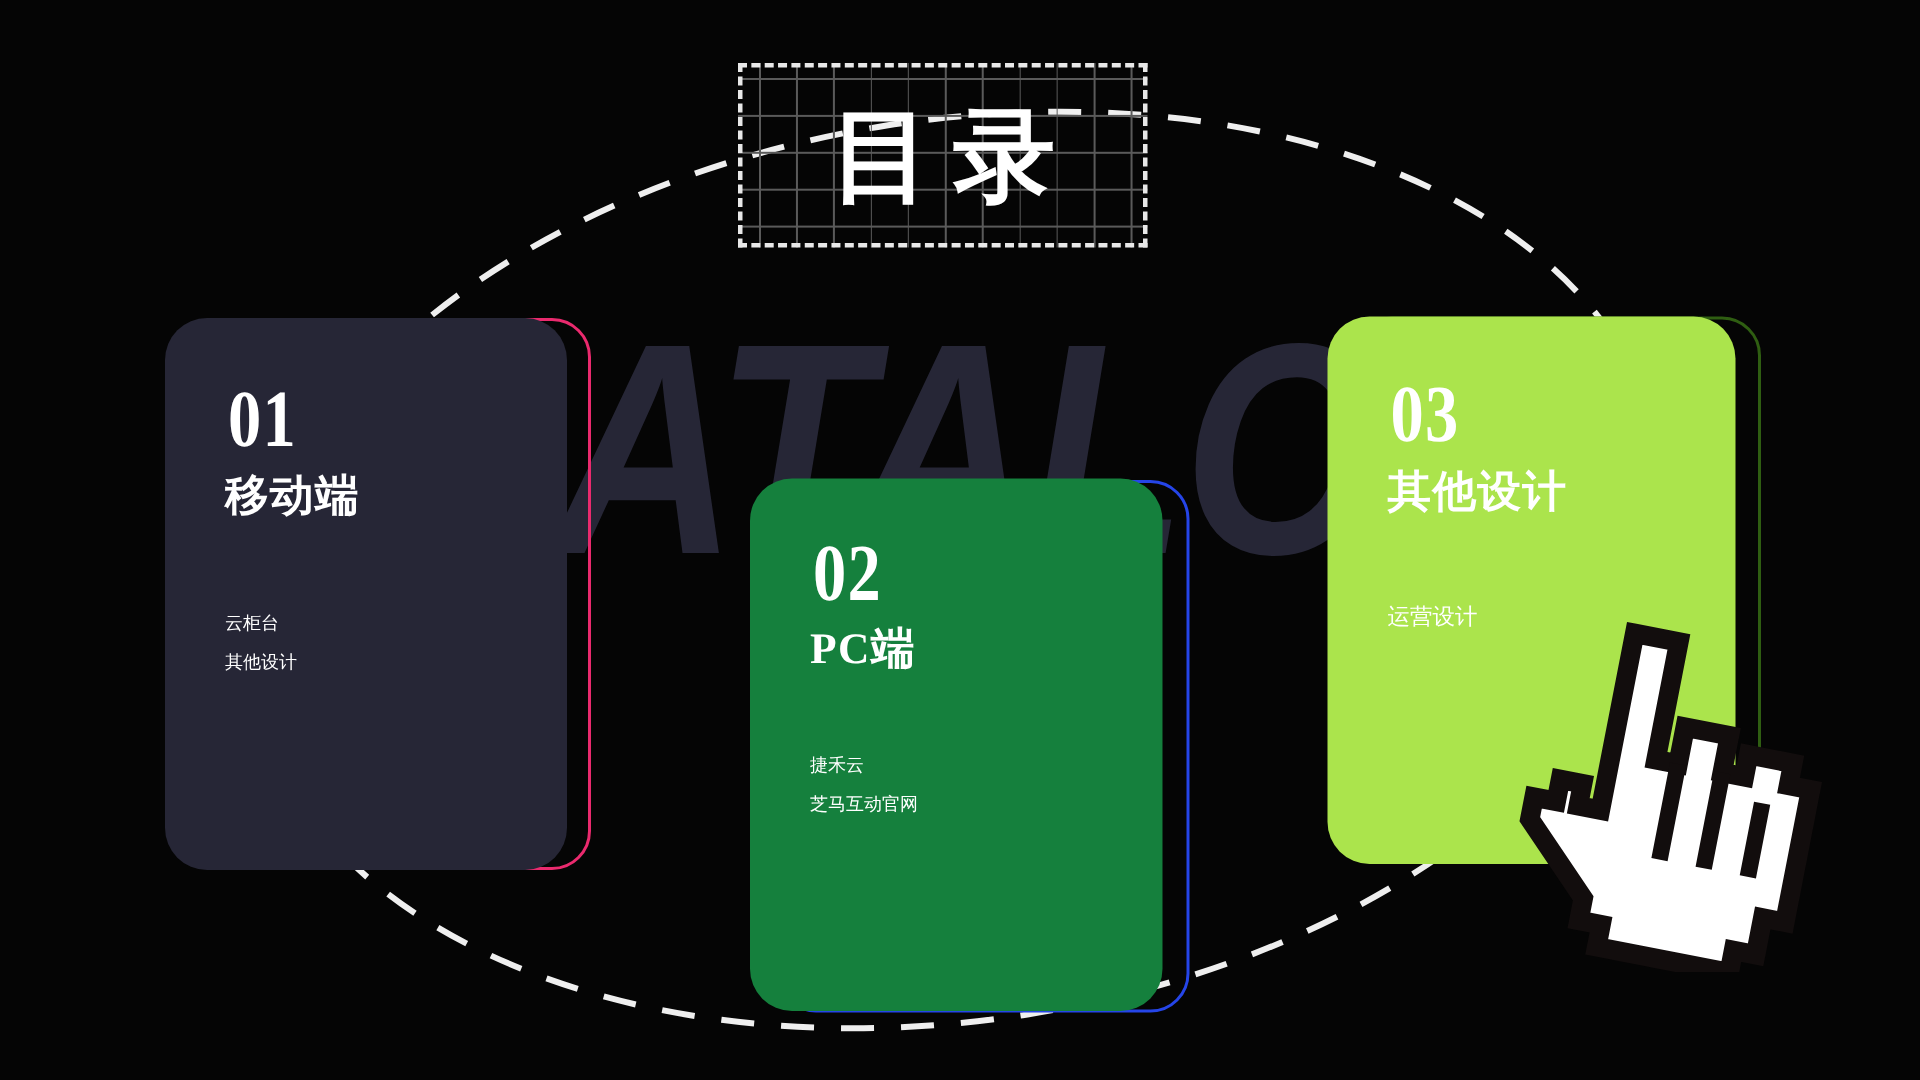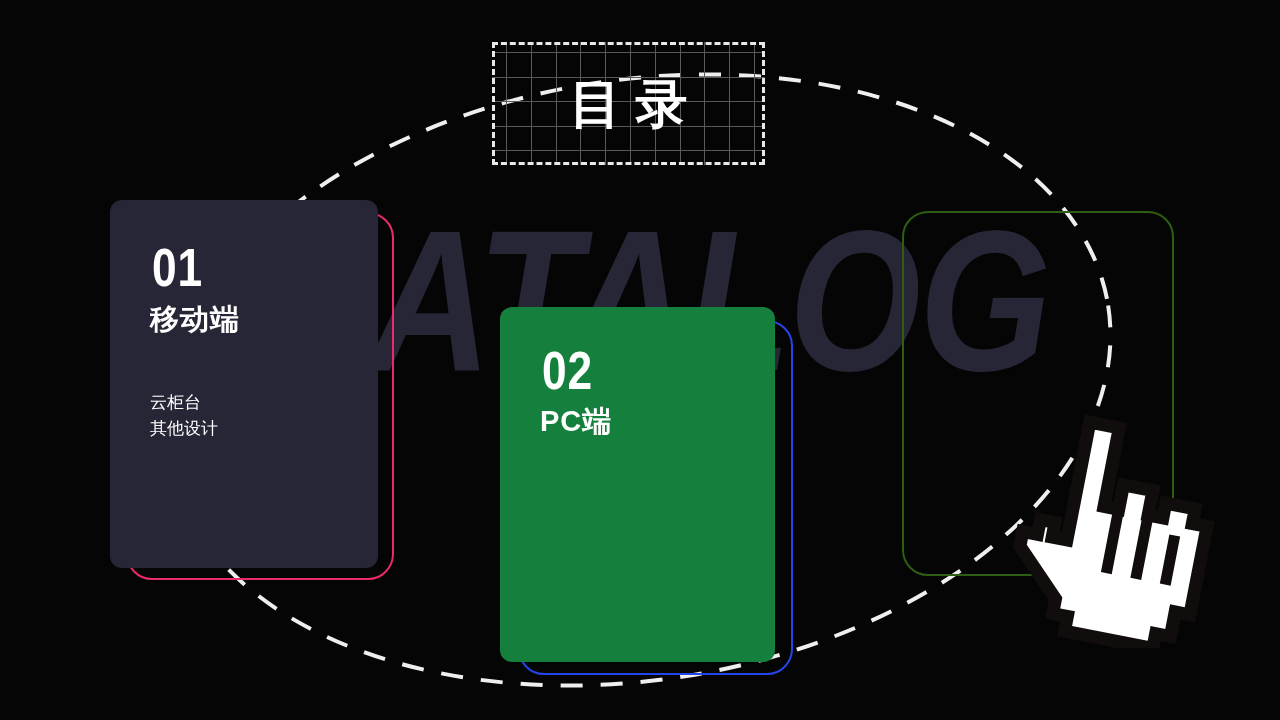--- a/index.html
+++ b/index.html
@@ -75,21 +75,21 @@
   }
   #title-text {
     position: absolute;
     left: 0;
     top: 0;
     width: 273px;
     height: 123px;
     display: flex;
     align-items: center;
     justify-content: center;
-    font-size: 52px;
+    font-size: 68px;
     font-weight: 700;
     color: #ffffff;
     letter-spacing: 14px;
     text-indent: 14px;
     line-height: 1;
     z-index: 4;
   }
 
   
   .card-wrap {
@@ -100,24 +100,25 @@
     position: absolute;
     border-style: solid;
     border-width: 2px;
     border-radius: 26px;
     box-sizing: border-box;
     background: transparent;
   }
   .card {
     position: absolute;
     left: 0;
-    top: 2px;
-    border-radius: 12px;
+    top: 14px;
+    border-radius: 28px;
     box-sizing: border-box;
     overflow: hidden;
+    font-family: Liberation Serif, serif;
   }
   .card-num {
     position: absolute;
     font-size: 54px;
     font-weight: 700;
     line-height: 1;
     letter-spacing: 1px;
     color: #ffffff;
     transform: scaleX(0.82);
     transform-origin: left top;
@@ -125,21 +126,21 @@
   .card-title {
     position: absolute;
     font-size: 29px;
     font-weight: 700;
     line-height: 1;
     color: #ffffff;
     letter-spacing: 1px;
   }
   .card-sub {
     position: absolute;
-    font-size: 17px;
+    font-size: 12px;
     font-weight: 400;
     line-height: 26px;
     color: #ffffff;
   }
   .card-sub div { white-space: nowrap; }
 
   
   #card-1-wrap { left: 110px; top: 198px; width: 290px; height: 390px; }
   #card-1 { width: 268px; height: 368px; background: #262636; }
   #card-1-outline { left: 16px; top: 14px; width: 268px; height: 368px; border-color: #ea2a6e; }
@@ -198,25 +199,36 @@
         <div>其他设计</div>
       </div>
     </div>
   </div>
 
   <div class="card-wrap" id="card-2-wrap">
     <div class="card-outline" id="card-2-outline" style="border-color: rgb(37, 69, 232);"></div>
     <div class="card" id="card-2" style="background: #15803d;">
       <div class="card-num">02</div>
       <div class="card-title">PC端</div>
+      <div class="card-sub">
+        <div>捷禾云</div>
+        <div>芝马互动官网</div>
+      </div>
     </div>
   </div>
 
   <div class="card-wrap" id="card-3-wrap">
     <div class="card-outline" id="card-3-outline" style="border-color: rgb(47, 94, 18);"></div>
+    <div class="card" id="card-3" style="background: rgb(171, 228, 76);">
+      <div class="card-num">03</div>
+      <div class="card-title">其他设计</div>
+      <div class="card-sub">
+        <div>运营设计</div>
+      </div>
+    </div>
   </div>
 
   <svg id="cursor" viewBox="0 0 42 48">
     <g transform="rotate(11 21 24)">
       <path fill="#ffffff" stroke="#120d0d" stroke-width="2.6" stroke-linejoin="miter" d="M13 4 h6 v16 h3 v-5 h6 v5 h3 v-3 h6 v3 h3 v18 h-3 v5 h-3 v3 h-18 v-3 h-3 v-3 l-9 -9 v-3 h3 v-3 h3 v3 h3 v-24 z"></path>
       <path fill="none" stroke="#120d0d" stroke-width="2.2" d="M22 20 v13 M28 20 v13 M34 23 v10"></path>
     </g>
   </svg>
 
 </div>

